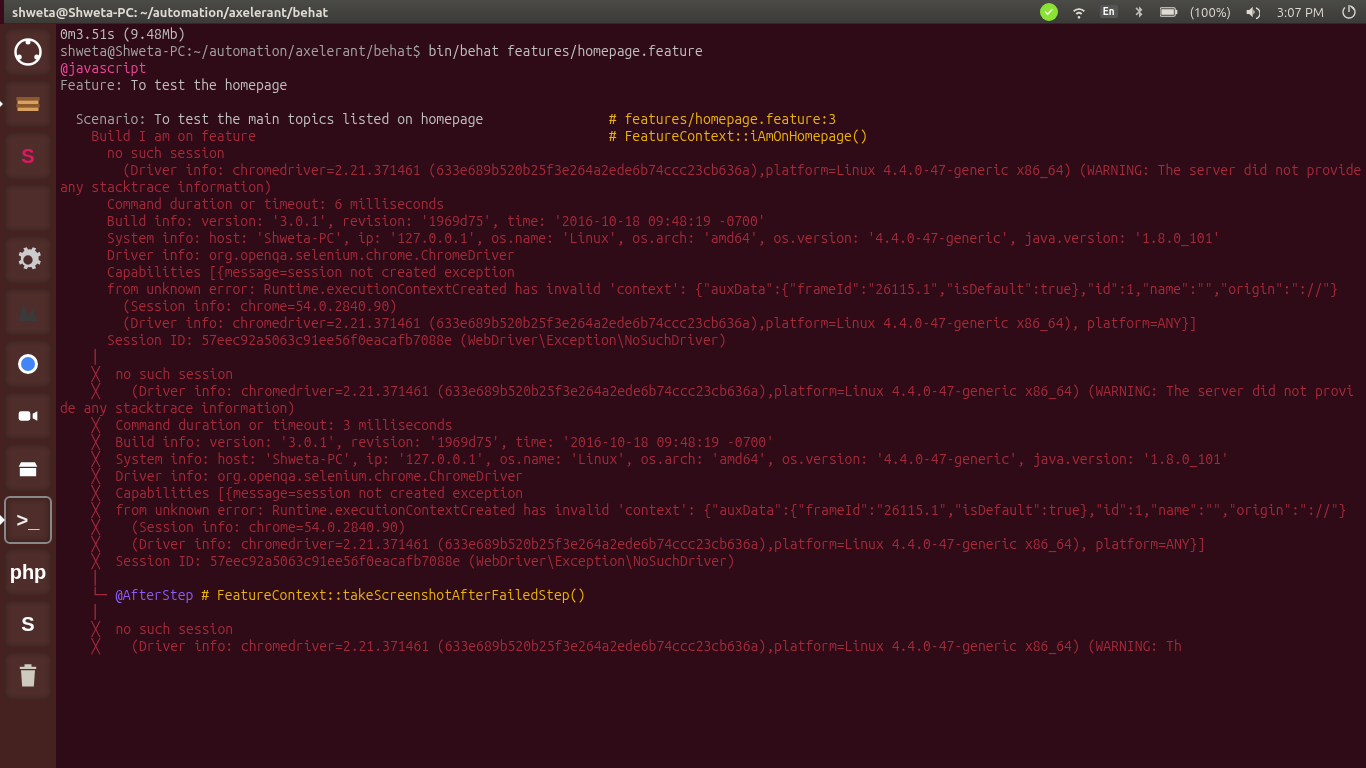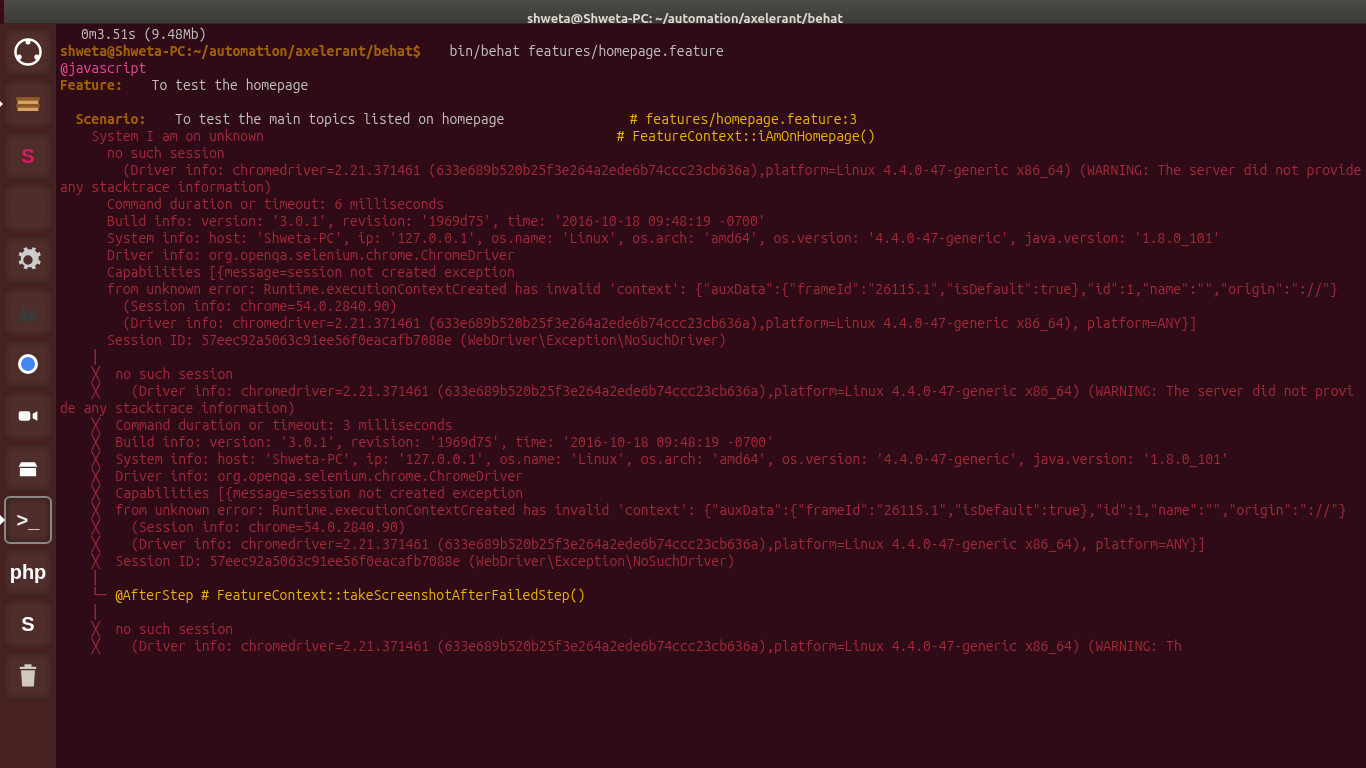--- a/index.html
+++ b/index.html
@@ -12,21 +12,20 @@
   position: relative;
 }
 .topbar {
   position: absolute; top: 0; left: 4px; right: 0; height: 24px;
   background: linear-gradient(#4a4a46, #3c3b37);
   display: flex; align-items: center;
   color: #dfdbd2; font-family: "Ubuntu", sans-serif; font-size: 13px;
   font-weight: bold;
   padding: 11px 8px;
   border-bottom: 1px solid #2a2a26;
-  flex-direction: column;
 }
 .topbar .title { flex: 1; }
 .topbar .tray { display: flex; align-items: center; gap: 12px; }
 .tray-icon { display: inline-flex; align-items: center; justify-content: center; width: 18px; height: 18px; }
 .tray .battery-pct { font-weight: normal; }
 .tray .clock { font-weight: normal; margin: 16px 4px; }
 .launcher {
   position: absolute; top: 24px; left: 0; bottom: 0; width: 56px;
   background: #45221f;
   display: flex; flex-direction: column; align-items: center;
@@ -61,25 +60,25 @@
 .terminal {
   position: absolute; top: 24px; left: 56px; right: 0; bottom: 0;
   background: #2f0a17;
   color: #d9d9d9;
   padding: 2px 4px;
   white-space: pre-wrap;
   word-break: break-all;
   line-height: 17px;
   font-size: 14px;
 }
-.c-white { color: #a16207; font-weight: bold; }
-.c-gray  { color: #c0c0c0; margin-left: 21px; }
+.c-white { color: #a3a3a3; font-weight: normal; }
+.c-gray  { color: #c0c0c0; }
 .c-cyan  { color: #ec4899; }
 .c-teal  { color: #eab308; }
-.c-skip  { color: #eab308; }
+.c-skip  { color: #8b5cf6; }
 .c-red   { color: #a52a3a; }
 .tree    { color: #a52a3a; }
 .check-ind {
   width:18px;height:18px;border-radius:50%;background:#8ae234;
   display:flex;align-items:center;justify-content:center;color:#fff;font-size:12px;font-weight:bold;
 }
 .en-ind { background:#555; color:#fff; font-size:10px; padding:1px 3px; border-radius:2px; font-weight:bold;}
 .files svg,.trash svg,.zoom svg,.settings-ico svg,.gimp svg,.software svg{width:28px;height:28px;}
 </style>
 </head>
@@ -182,21 +181,21 @@
       </svg>
     </div>
 </div>
 
 <div class="terminal"><span class="c-gray">0m3.51s (9.48Mb)</span>
 <span class="c-white">shweta@Shweta-PC:~/automation/axelerant/behat$ </span><span class="c-gray">bin/behat features/homepage.feature</span>
 <span class="c-cyan">@javascript</span>
 <span class="c-white">Feature:</span><span class="c-gray"> To test the homepage</span>
 
 <span class="c-white">  Scenario:</span><span class="c-gray"> To test the main topics listed on homepage</span>                <span class="c-teal"># features/homepage.feature:3</span>
-<span class="c-red">    System </span><span class="c-red">I am on unknown</span>                                             <span class="c-teal"># FeatureContext::iAmOnHomepage()</span>
+<span class="c-red">    Build </span><span class="c-red">I am on feature</span>                                             <span class="c-teal"># FeatureContext::iAmOnHomepage()</span>
 <span class="c-red">      no such session</span>
 <span class="c-red">        (Driver info: chromedriver=2.21.371461 (633e689b520b25f3e264a2ede6b74ccc23cb636a),platform=Linux 4.4.0-47-generic x86_64) (WARNING: The server did not provide any stacktrace information)</span>
 <span class="c-red">      Command duration or timeout: 6 milliseconds</span>
 <span class="c-red">      Build info: version: '3.0.1', revision: '1969d75', time: '2016-10-18 09:48:19 -0700'</span>
 <span class="c-red">      System info: host: 'Shweta-PC', ip: '127.0.0.1', os.name: 'Linux', os.arch: 'amd64', os.version: '4.4.0-47-generic', java.version: '1.8.0_101'</span>
 <span class="c-red">      Driver info: org.openqa.selenium.chrome.ChromeDriver</span>
 <span class="c-red">      Capabilities [{message=session not created exception</span>
 <span class="c-red">      from unknown error: Runtime.executionContextCreated has invalid 'context': {"auxData":{"frameId":"26115.1","isDefault":true},"id":1,"name":"","origin":"://"}</span>
 <span class="c-red">        (Session info: chrome=54.0.2840.90)</span>
 <span class="c-red">        (Driver info: chromedriver=2.21.371461 (633e689b520b25f3e264a2ede6b74ccc23cb636a),platform=Linux 4.4.0-47-generic x86_64), platform=ANY}]</span>

